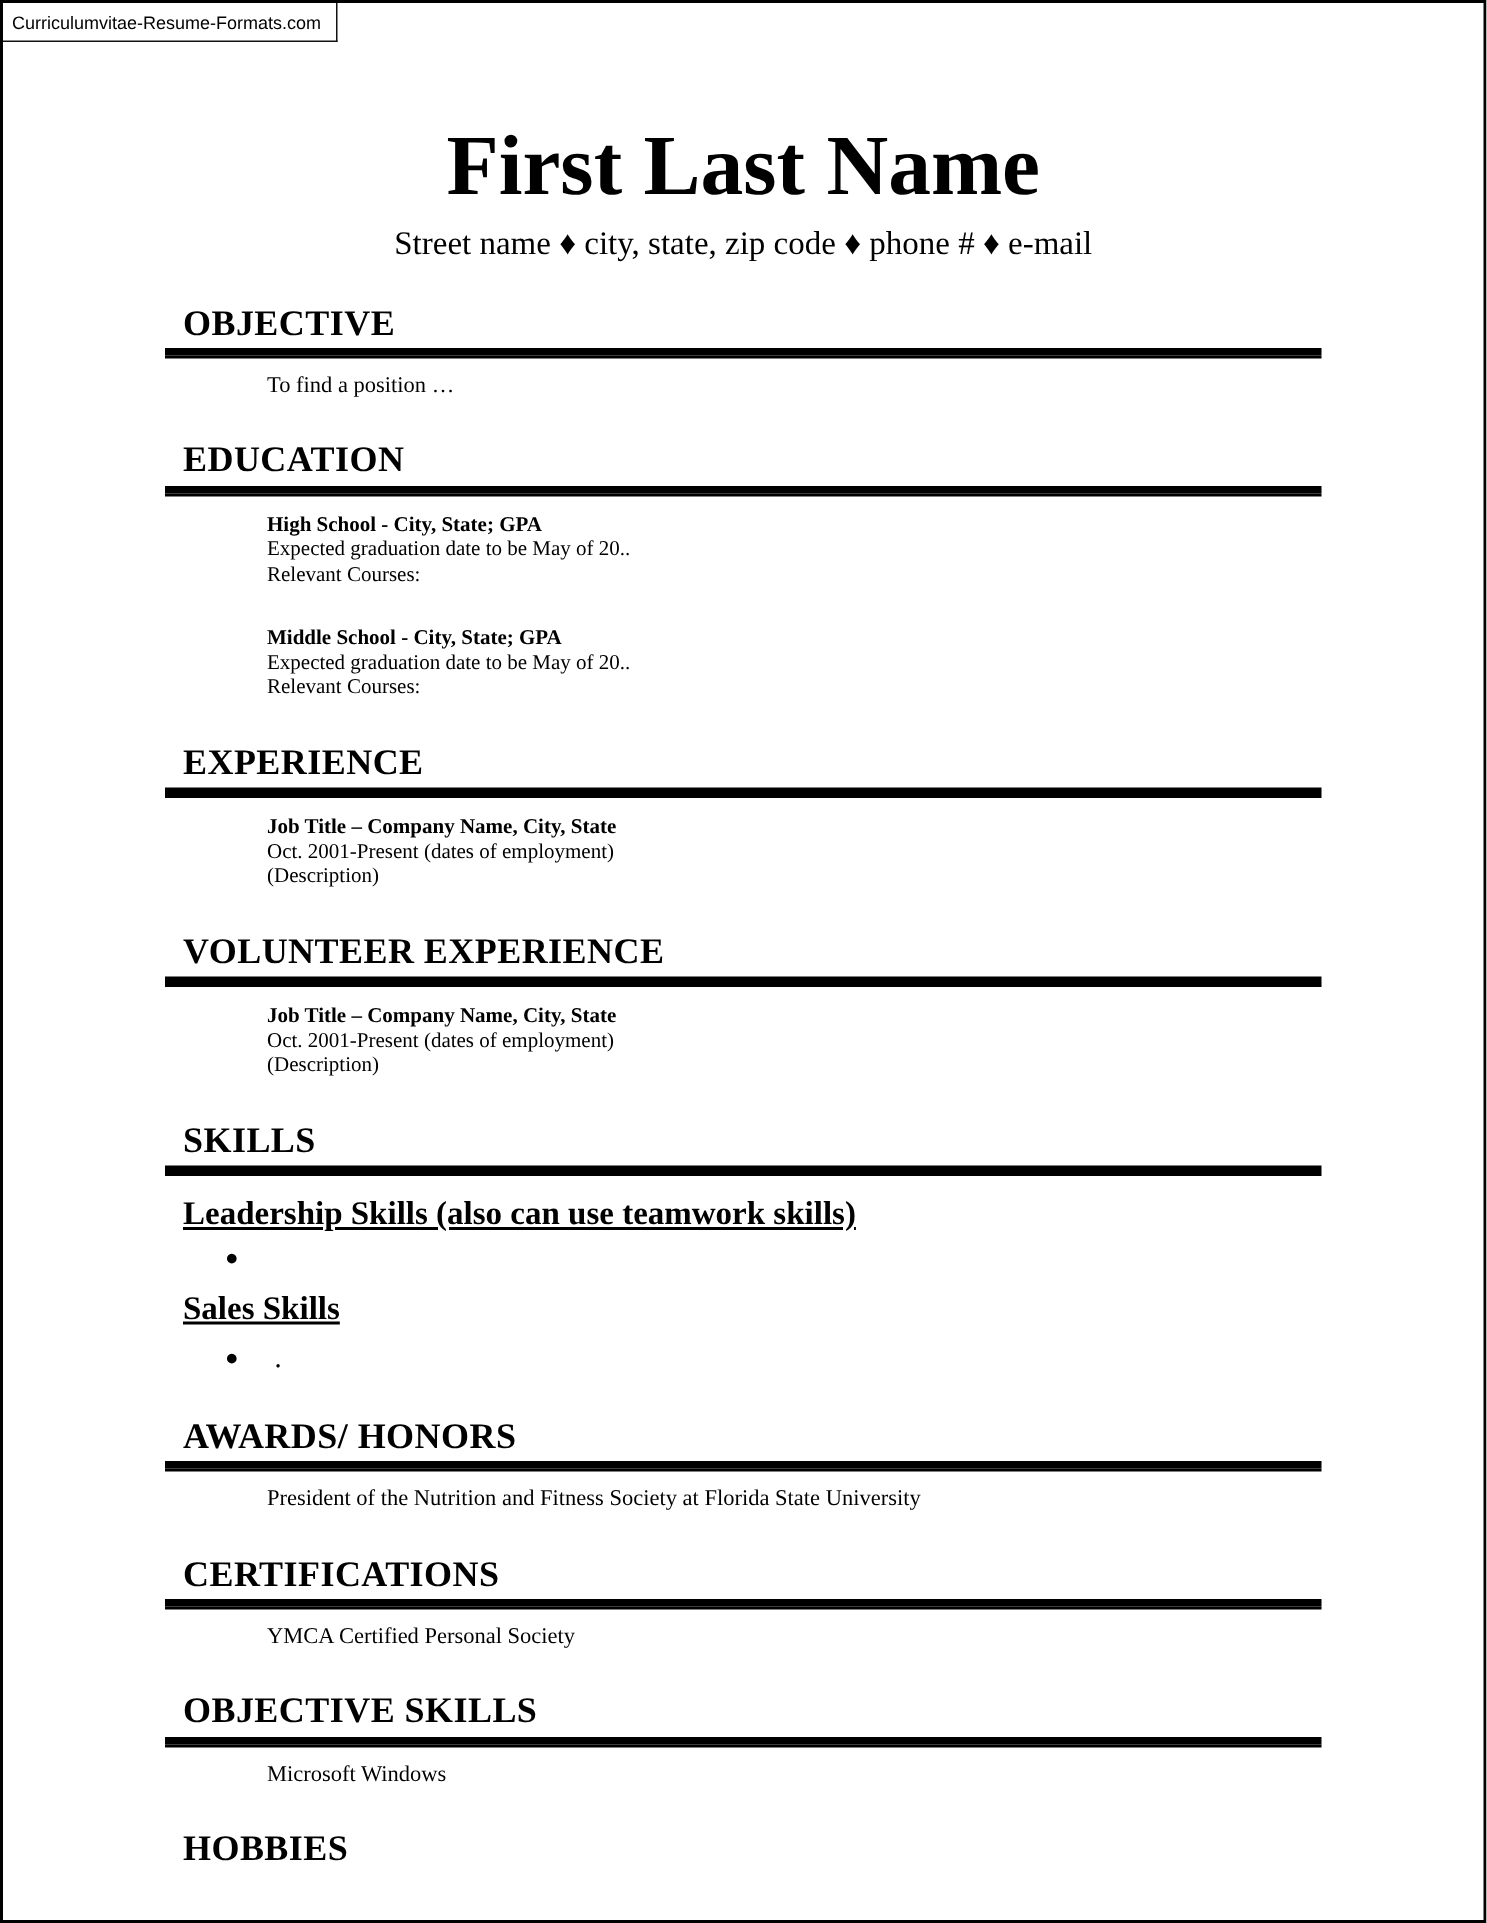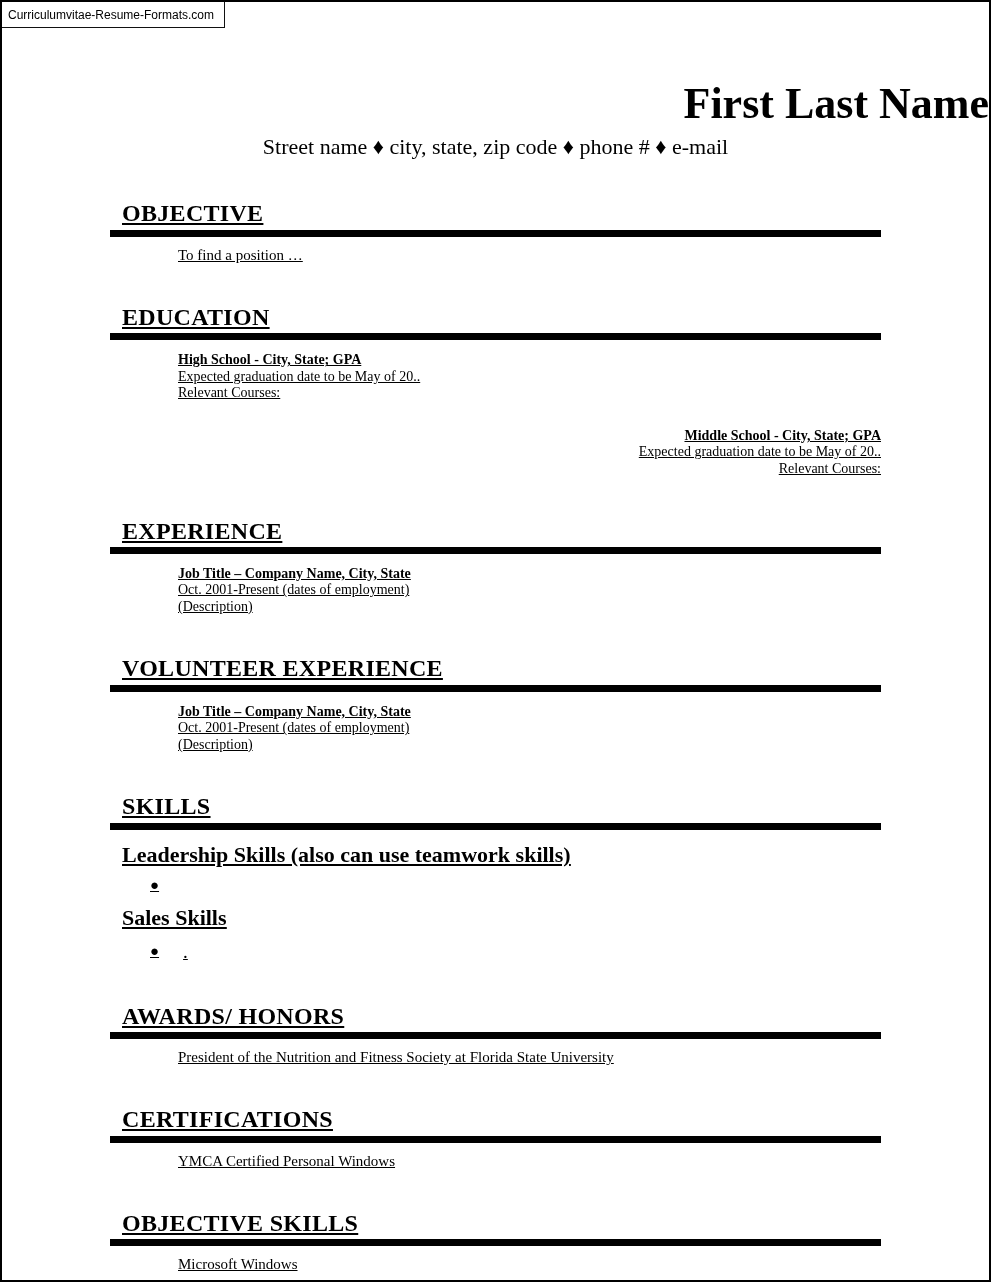--- a/index.html
+++ b/index.html
@@ -21,54 +21,53 @@
     left: 0;
     font-family: "Liberation Sans", sans-serif;
     font-size: 12px;
     padding: 6px 10px 5px 6px;
     border-right: 1px solid #111;
     border-bottom: 1px solid #111;
     background: #ffffff;
   }
   .header { margin-top: 78px; text-align: center; }
   .resume-name {
-    font-size: 44px;
+    font-size: 57px;
     font-weight: bold;
     margin: 0;
     line-height: 1.1;
-    text-align: right;
   }
   .contact-line {
     font-size: 22px;
     margin-top: 6px;
   }
   .content {
     padding: 0 108px;
   }
-  .section { margin-top: 40px; text-decoration: underline; }
+  .section { margin-top: 28px; }
   .section-title {
     font-size: 24px;
     font-weight: bold;
     padding-left: 12px;
     letter-spacing: 0.3px;
     line-height: 1.1;
   }
   .section-rule {
     margin-top: 3px;
     border-top: 5px solid #000;
     border-bottom: 2px solid #000;
     height: 5px;
   }
   .section-body {
     margin: 10px 0 0 68px;
     font-size: 15px;
     line-height: 1.15;
   }
   .entry { margin: 12px 0 0 68px; font-size: 14px; line-height: 1.18; }
-  .entry + .entry { margin-top: 26px; text-align: right; }
+  .entry + .entry { margin-top: 26px; }
   .entry-heading { font-weight: bold; }
   .skills-group { margin-top: 12px; }
   .skills-heading {
     font-size: 22px;
     font-weight: bold;
     text-decoration: underline;
     padding-left: 12px;
   }
   .bullet-row {
     margin: 10px 0 10px 40px;
@@ -158,21 +157,21 @@
 
     <div class="section">
       <div class="section-title">AWARDS/ HONORS</div>
       <div class="section-rule"></div>
       <div class="section-body">President of the Nutrition and Fitness Society at Florida State University</div>
     </div>
 
     <div class="section">
       <div class="section-title">CERTIFICATIONS</div>
       <div class="section-rule"></div>
-      <div class="section-body">YMCA Certified Personal Windows</div>
+      <div class="section-body">YMCA Certified Personal Society</div>
     </div>
 
     <div class="section">
       <div class="section-title">OBJECTIVE SKILLS</div>
       <div class="section-rule"></div>
       <div class="section-body">Microsoft Windows</div>
     </div>
 
     <div class="section">
       <div class="section-title">HOBBIES</div>

